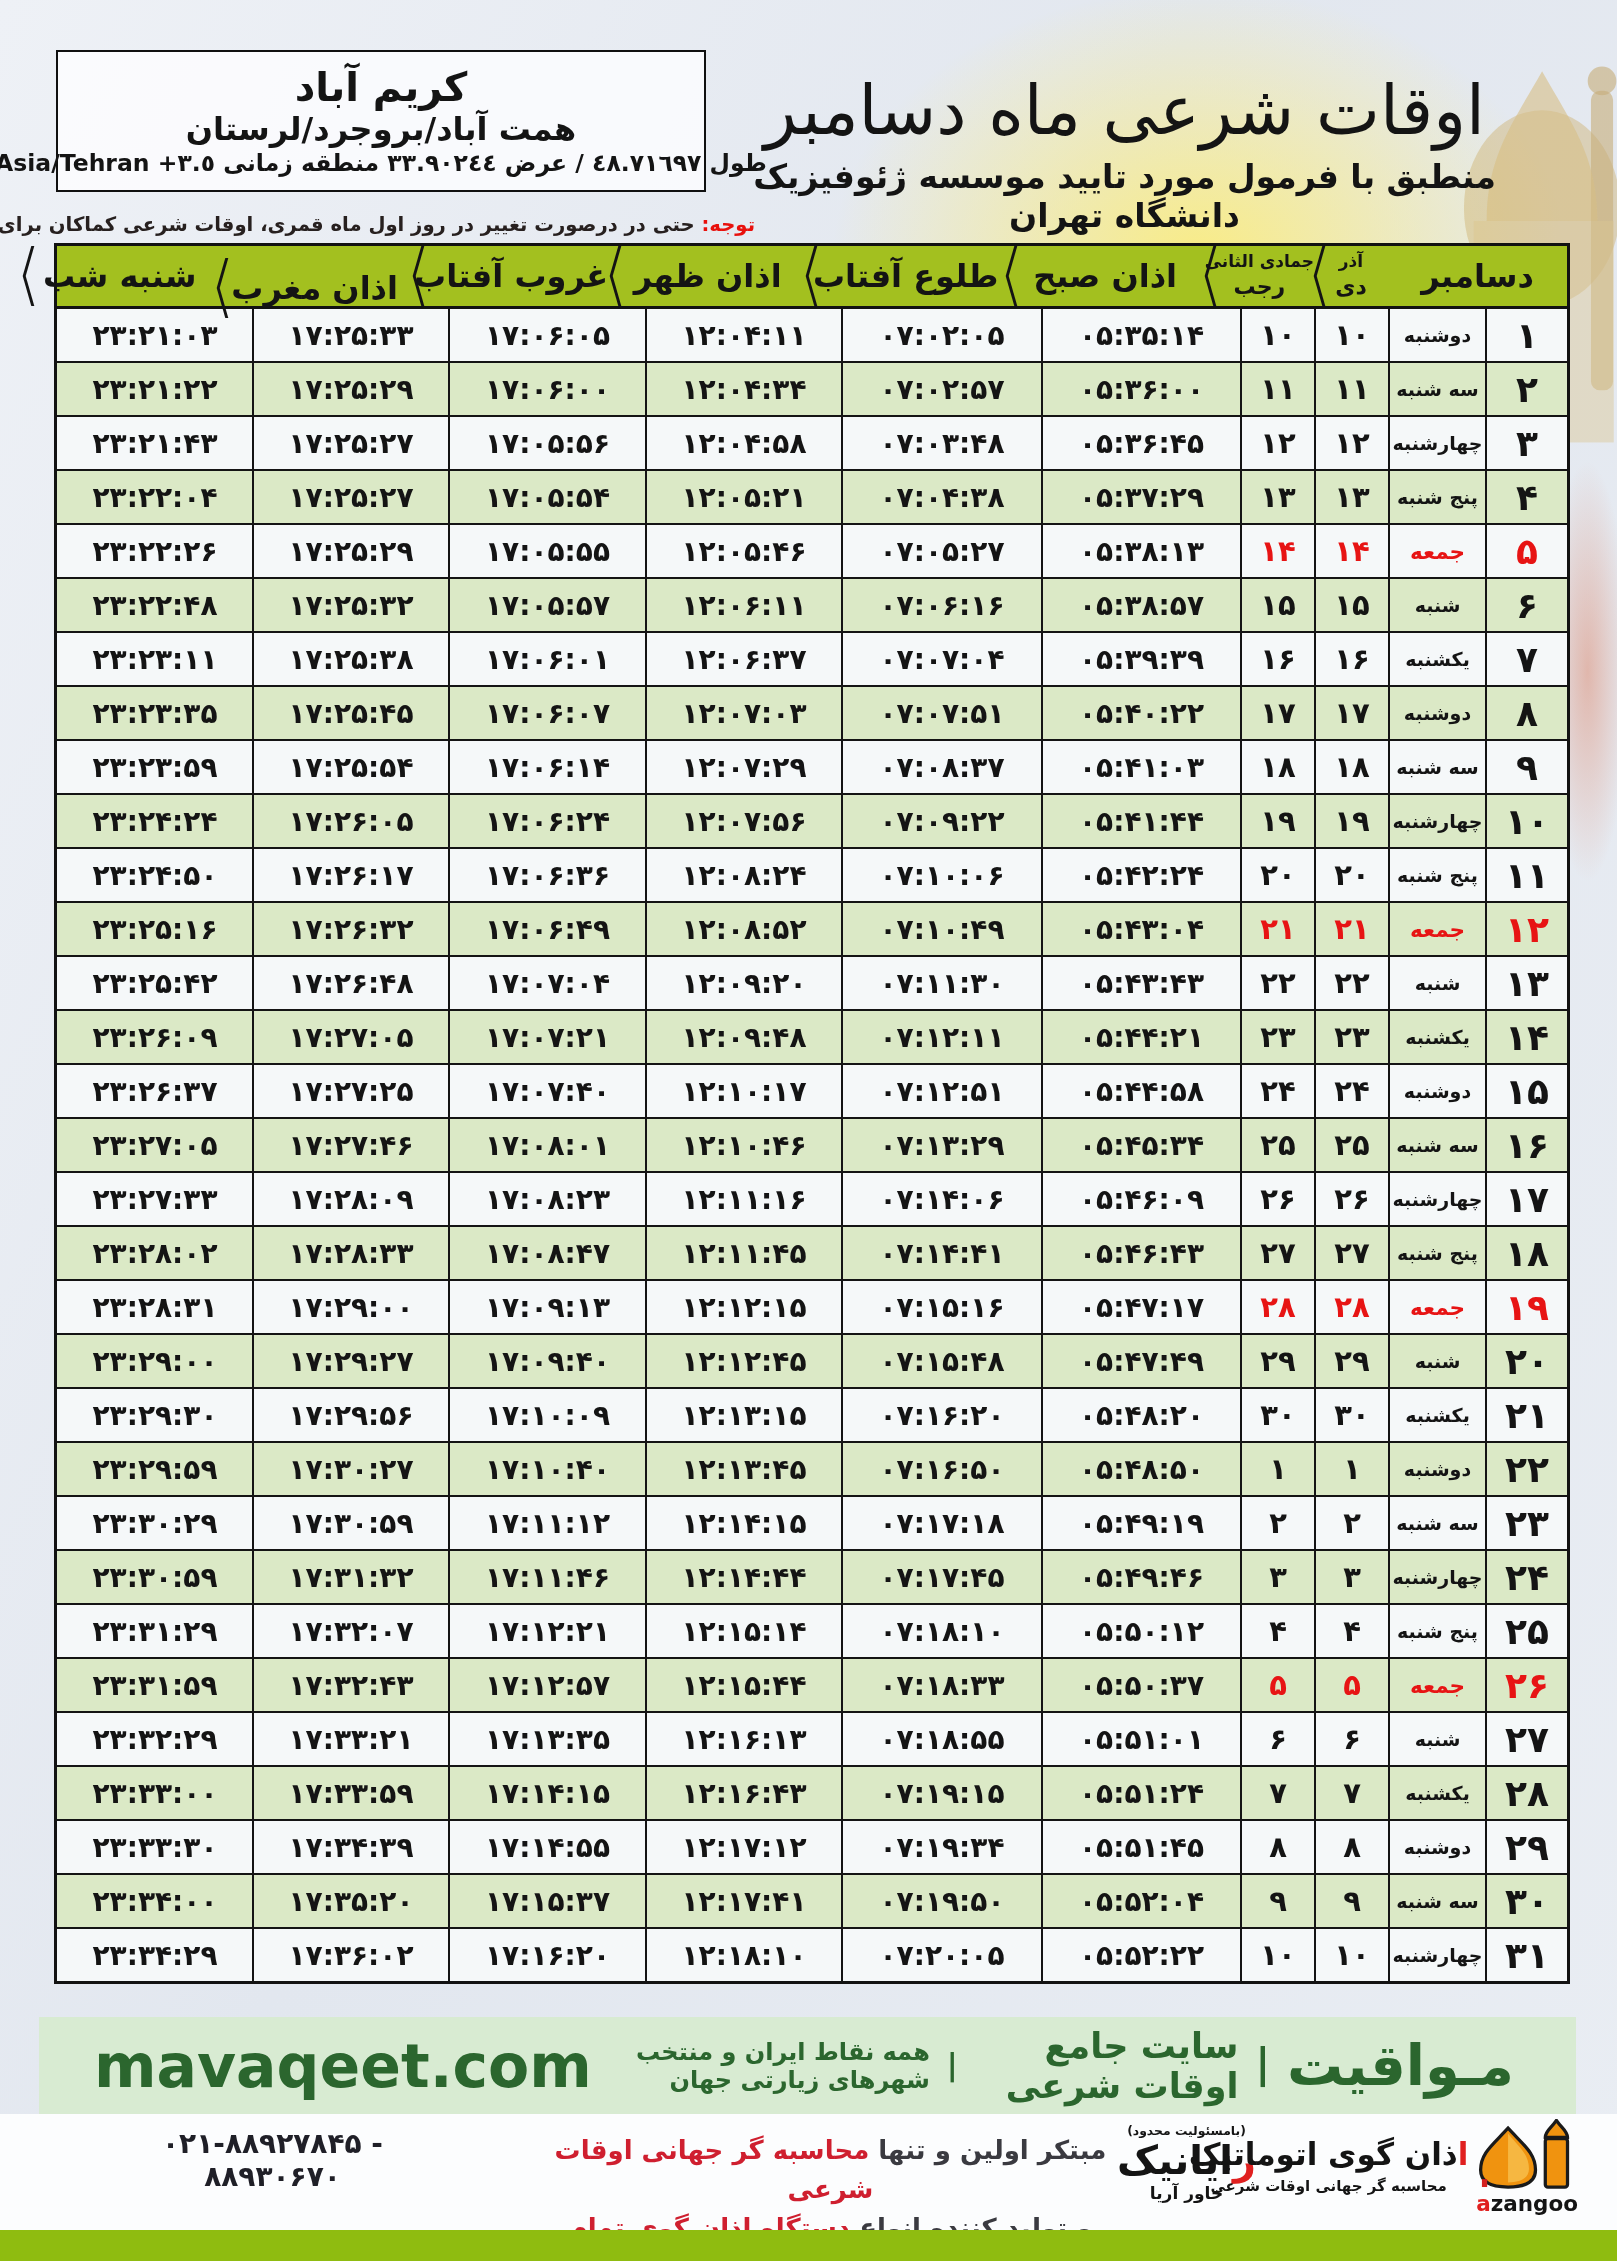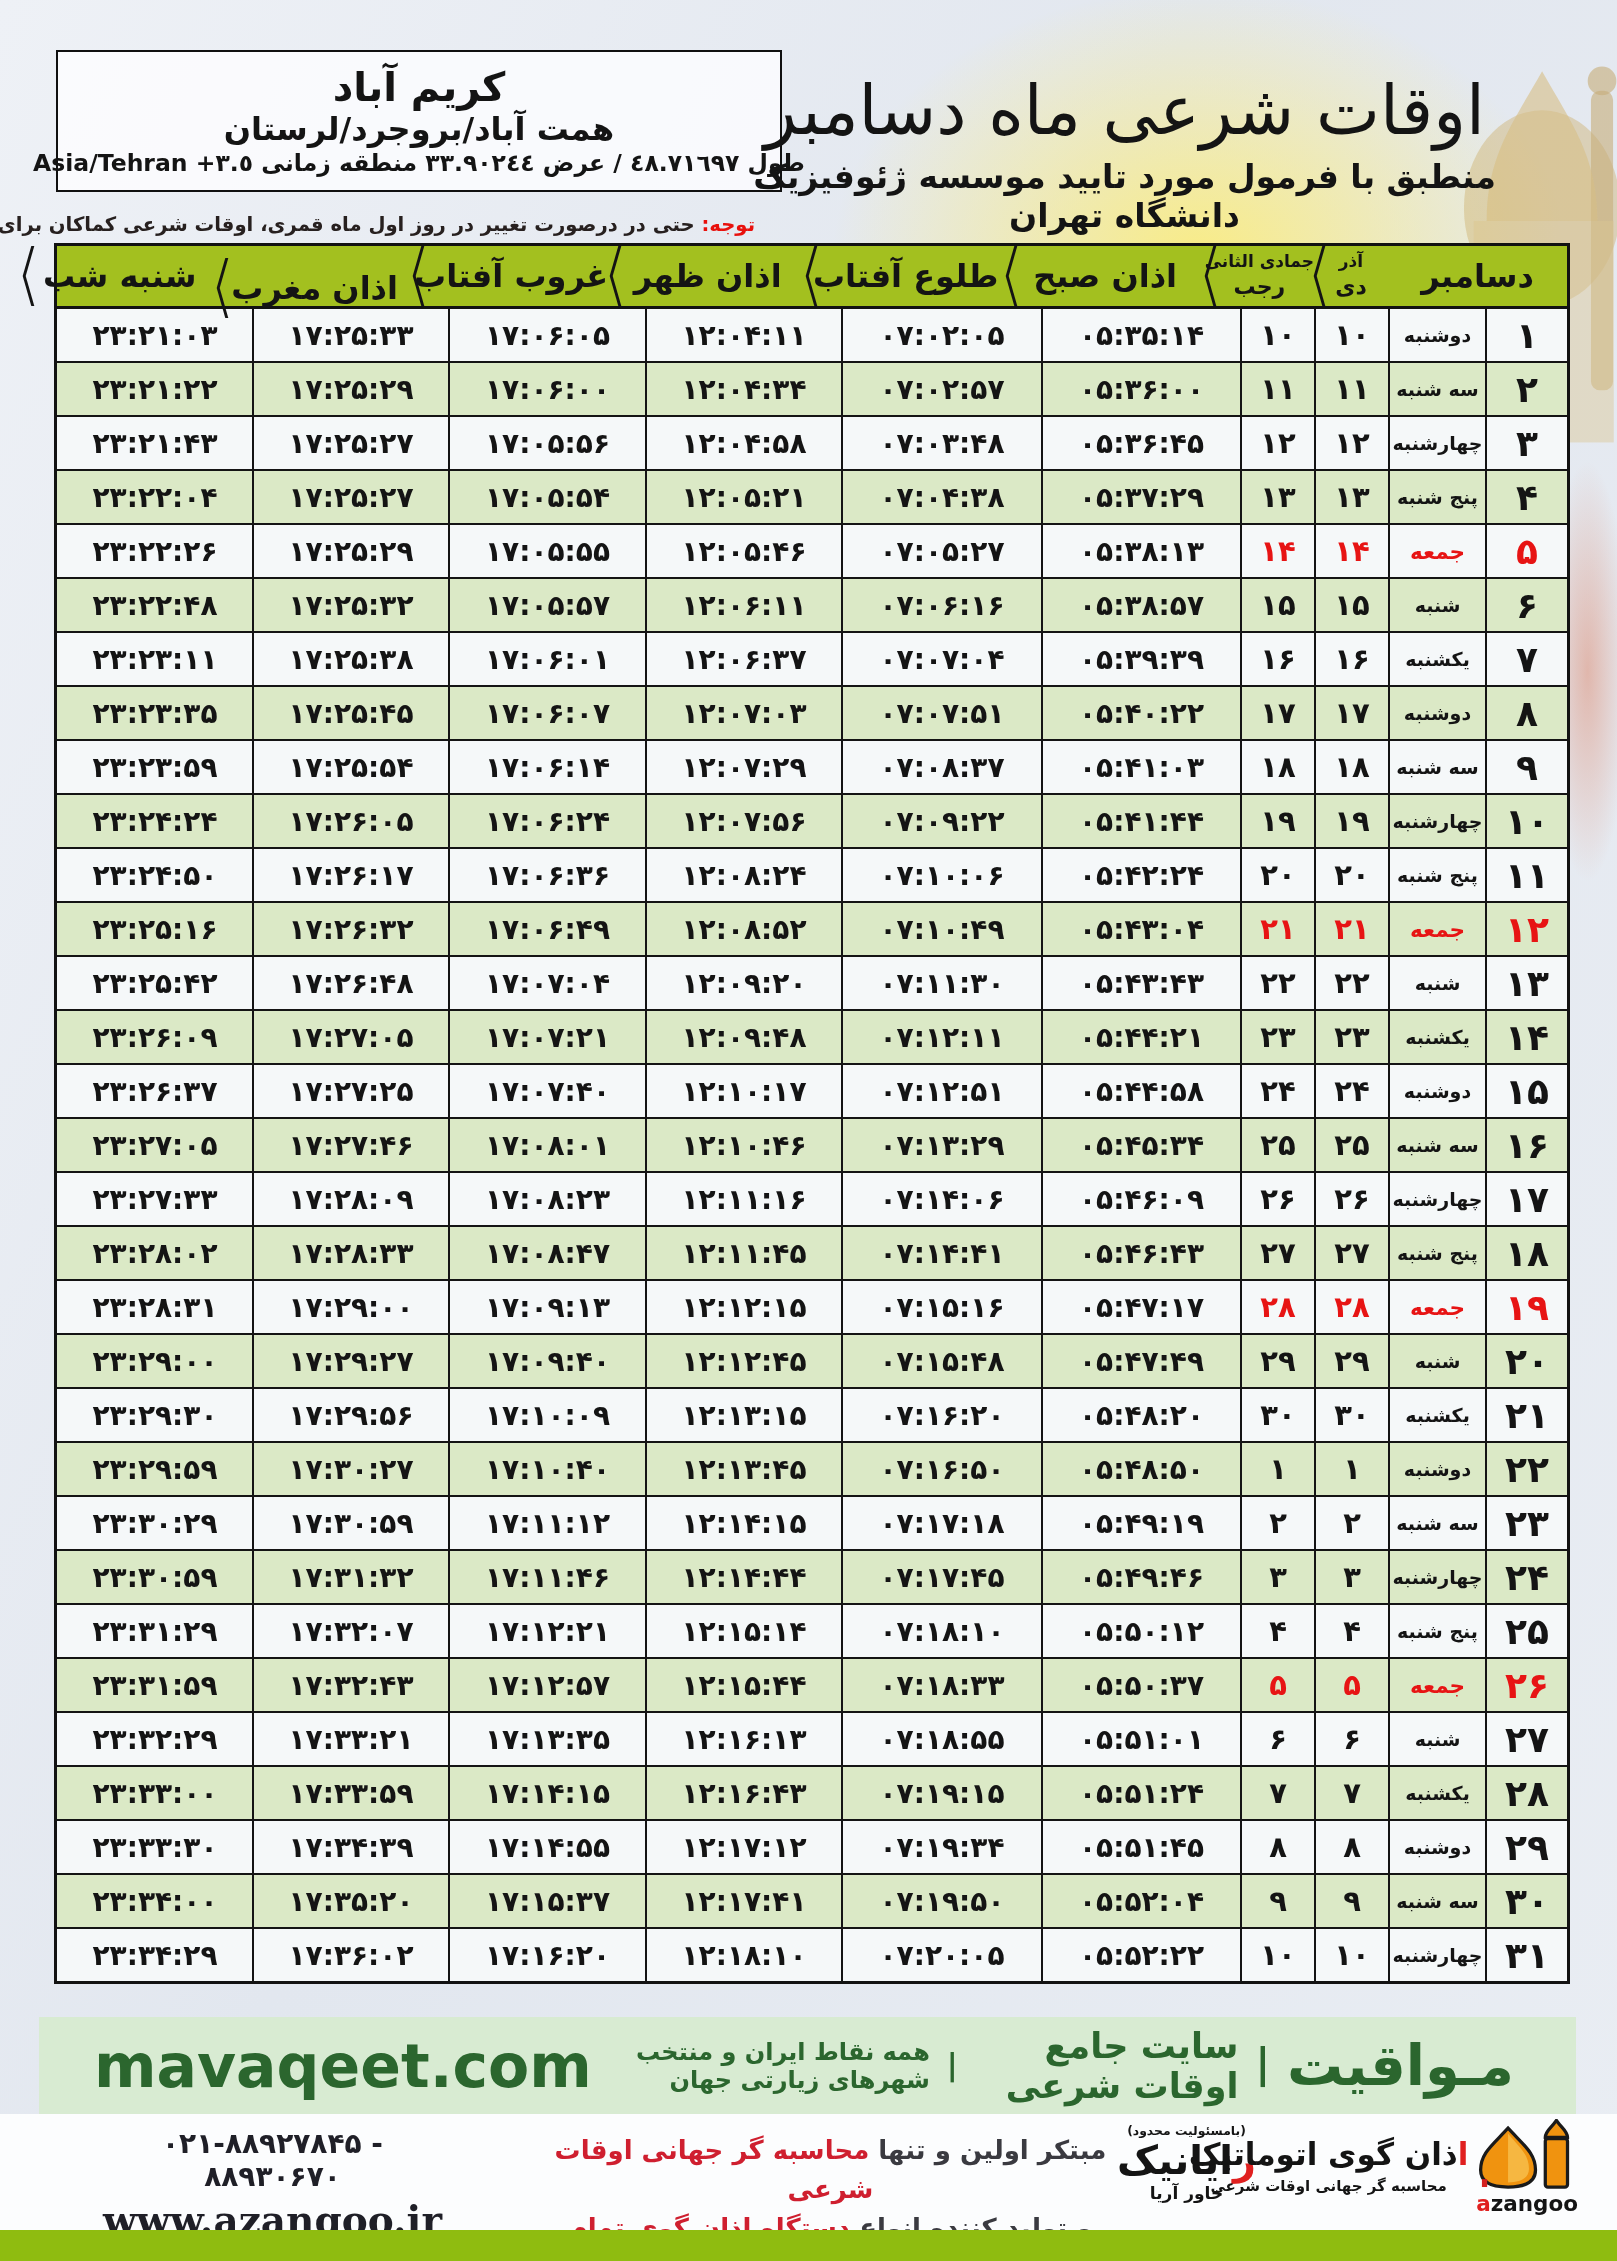--- a/index.html
+++ b/index.html
@@ -7,21 +7,21 @@
   #page{position:relative;width:1618px;height:2261px;overflow:hidden;
         background:linear-gradient(115deg,#eef1f6 0%,#e2e7ef 45%,#e9edf3 100%);
         direction:rtl;color:#141414;}
   
   .glow{position:absolute;right:-91px;top:-117px;width:1018px;height:750px;
         background:radial-gradient(closest-side,rgba(250,236,128,.95),rgba(250,236,128,0) 72%);}
   .mosque{position:absolute;right:0;top:11.7px;width:241px;height:431px;opacity:.7;}
   .ornament{position:absolute;right:-26px;top:391px;width:111px;height:561px;
         background:radial-gradient(closest-side,rgba(214,84,40,.34),rgba(214,84,40,0) 75%);}
   
-  .locbox{position:absolute;left:57px;top:50px;width:726px;height:142px;box-sizing:border-box;
+  .locbox{position:absolute;left:57px;top:50px;width:650px;height:142px;box-sizing:border-box;
         border:2.6px solid #101010;background:rgba(252,253,255,.82);
         display:flex;flex-direction:column;align-items:center;justify-content:center;gap:6.5px;}
   .loc-name{font-size:40px;font-weight:bold;line-height:1;}
   .loc-region{font-size:32px;font-weight:bold;line-height:1;}
   .loc-coords{font-size:23.5px;font-weight:bold;line-height:1;white-space:nowrap;}
   .ltr{direction:ltr;unicode-bidi:isolate;}
   
   .titleblock{position:absolute;right:62px;top:38px;width:861px;text-align:center;}
   .main-title{font-size:68px;font-weight:normal;line-height:1.2;margin-top:32px;}
   .sub-title{font-size:33px;font-weight:bold;margin-top:5.2px;}
@@ -545,21 +545,20 @@
       <span class="mv-site">سایت جامع اوقات شرعی</span>
       <span class="mv-pipe2">|</span>
       <span class="mv-cov">همه نقاط ایران و منتخب شهرهای زیارتی جهان</span>
     </div>
     <div class="mv-domain">mavaqeet.com</div>
   </div>
 
   <div class="bstrip">
     <div class="phoneblock">
       <div class="phone ltr">۰۲۱-۸۸۹۲۷۸۴۵ - ۸۸۹۳۰۶۷۰</div>
-      <div class="website ltr">www.azangoo.ir</div>
     </div>
     <div class="taglines">
       <div><span>مبتکر اولین و تنها </span><span class="red">محاسبه گر جهانی اوقات شرعی</span></div>
       <div><span>و تولید کننده انواع </span><span class="red">دستگاه اذان گوی تمام خودکار ماهواره ای</span></div>
     </div>
     <div class="rayanik">
       <div class="ray-note">(بامسئولیت محدود)</div>
       <div class="ray-name"><span class="red">ر</span><span>ایانیک</span></div>
       <div class="ray-sub">خاور آریا</div>
     </div>

